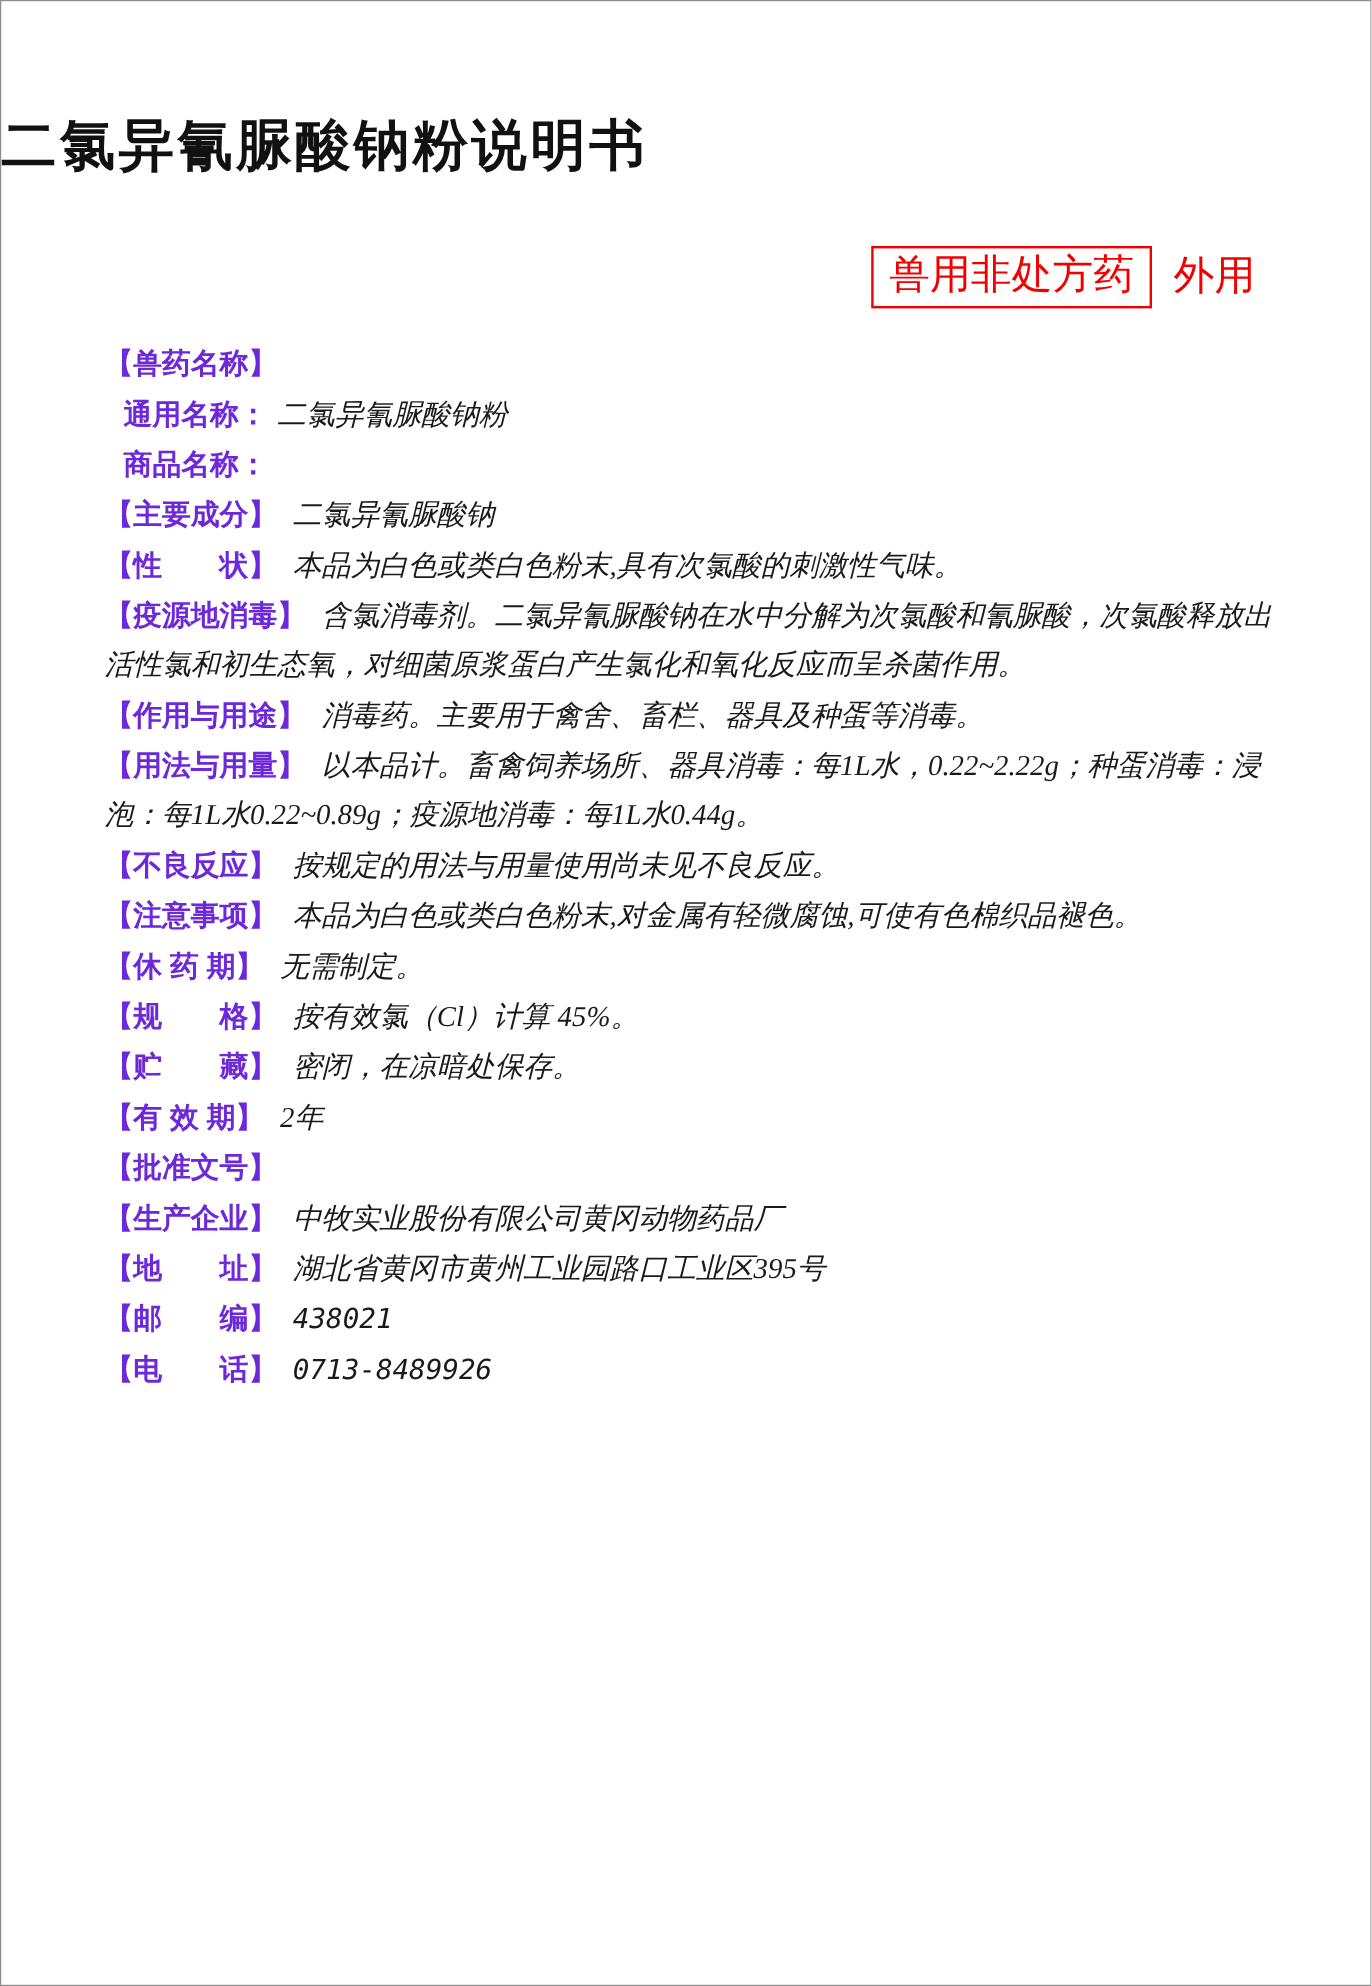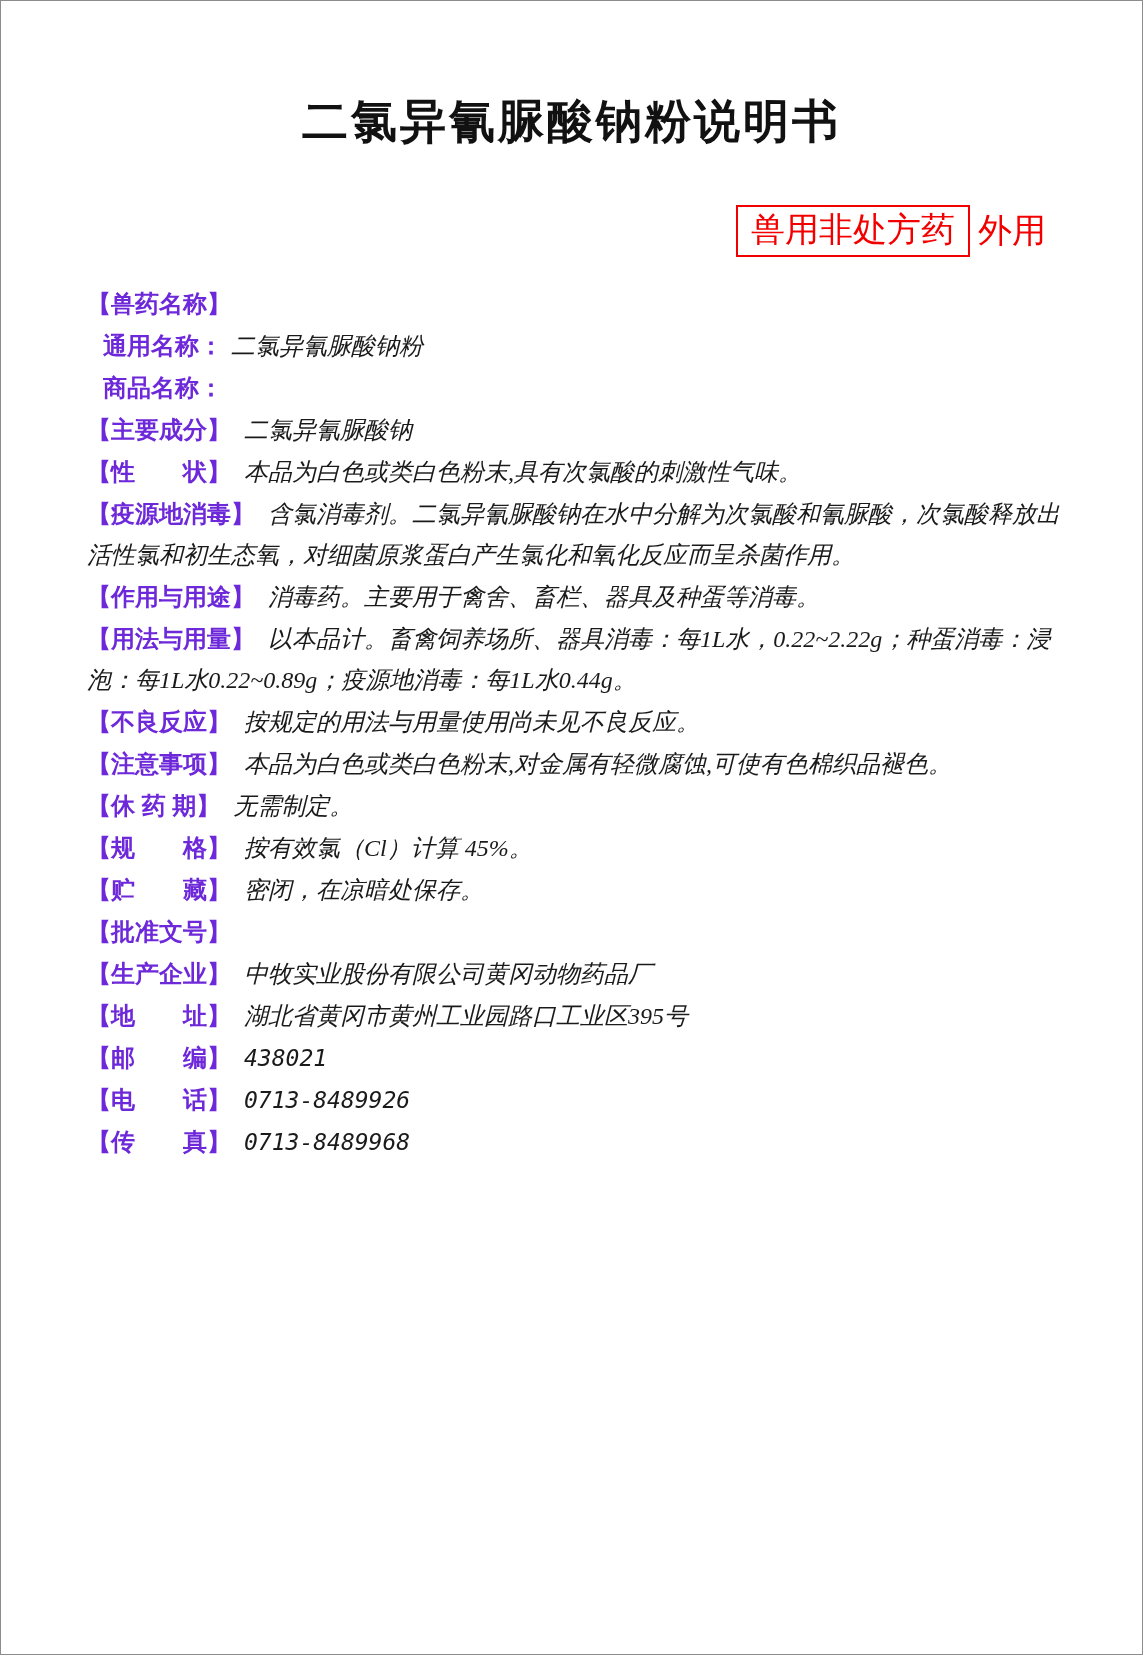--- a/index.html
+++ b/index.html
@@ -9,34 +9,33 @@
     height: 1655px;
     box-sizing: border-box;
     background: #ffffff;
     border: 1px solid #8c8c8c;
     overflow: hidden;
     font-family: "Liberation Serif", "DejaVu Serif", serif;
     color: #1a1a1a;
   }
   .title {
     margin-top: 94px;
-    text-align: center;
     font-size: 46px;
     font-weight: 600;
     letter-spacing: 3px;
     color: #111111;
     line-height: 54px;
   }
   .badge-row {
     display: flex;
     justify-content: flex-end;
     align-items: center;
     margin-top: 56px;
     padding-right: 96px;
-    gap: 8px;
+    gap: 18px;
     font-size: 34px;
     line-height: 42px;
   }
   .badge-box {
     display: inline-block;
     border: 2px solid currentColor;
     padding: 2px 13px 4px 13px;
   }
   .content {
     margin: 26px 76px 0 86px;
@@ -121,20 +120,23 @@
 
     <p class="row">
       <span class="label">【规　　格】</span><span class="value">按有效氯（Cl）计算 45%。</span>
     </p>
 
 
     <p class="row">
       <span class="label">【贮　　藏】</span><span class="value">密闭，在凉暗处保存。</span>
     </p>
 
+    <p class="row">
+      <span class="label">【有 效 期】</span><span class="value">2年</span>
+    </p>
 
     <p class="row">
       <span class="label">【批准文号】</span><span class="value"></span>
     </p>
 
     <p class="row">
       <span class="label">【生产企业】</span><span class="value">中牧实业股份有限公司黄冈动物药品厂</span>
     </p>
 
     <p class="row">
@@ -142,18 +144,15 @@
     </p>
 
     <p class="row">
       <span class="label">【邮　　编】</span><span class="value latin">438021</span>
     </p>
 
     <p class="row">
       <span class="label">【电　　话】</span><span class="value latin">0713-8489926</span>
     </p>
 
-    <p class="row">
-      <span class="label">【传　　真】</span><span class="value latin">0713-8489968</span>
-    </p>
 
   </div>
 </div>
 
 </body></html>

